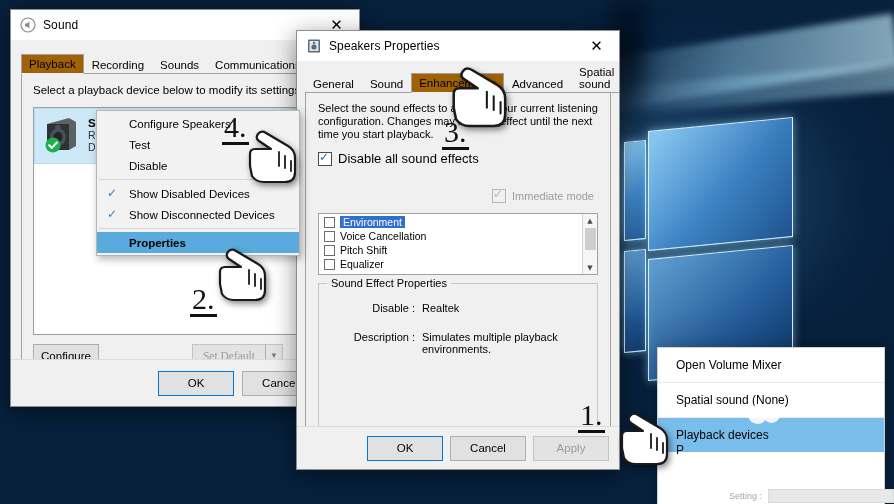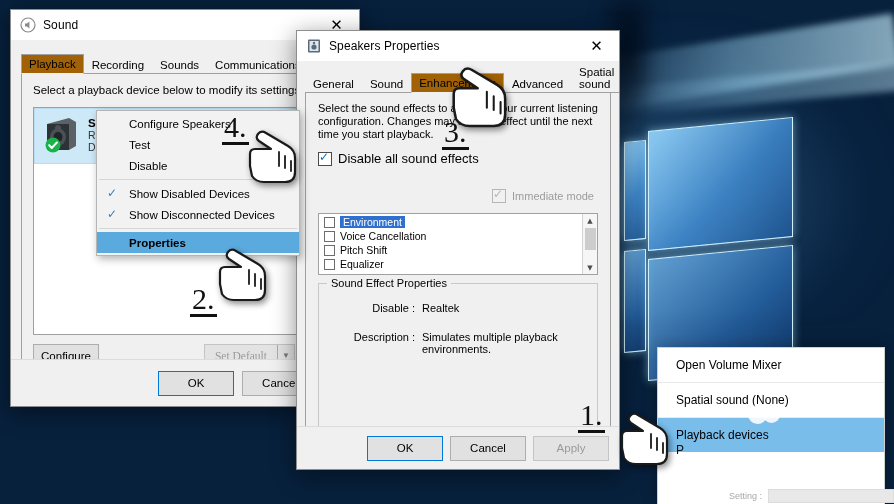--- a/index.html
+++ b/index.html
@@ -122,21 +122,21 @@
     height: 48px; padding: 6px 0 0 8px;
     background: #cde8f7;
     border: 1px solid #b9dcf0;
   }
   .speaker-icon { width: 36px; height: 38px; position: relative; flex: 0 0 auto; margin-right: 9px;}
   .device-text { padding-top: 2px; }
   .device-name { font-size: 11.5px; color: #000; font-weight: 600; }
   .device-sub { font-size: 10.5px; color: #333; line-height: 12px; }
   .panel-buttons {
     position: absolute; left: 11px; right: 11px; bottom: 10px;
-    display: flex; align-items: center;
+    display: flex; align-items: center; gap: 12px;
   }
   .btn {
     font-size: 11.5px; color: #000;
     background: #e1e1e1; border: 1px solid #adadad;
     height: 21px; min-width: 68px;
     display: inline-flex; align-items: center; justify-content: center;
     cursor: pointer; user-select: none;
   }
   .btn.disabled { color: #9a9a9a; background: #e3e3e3; border-color: #c4c4c4; }
   .btn.default { border: 1px solid #0078d7; }

